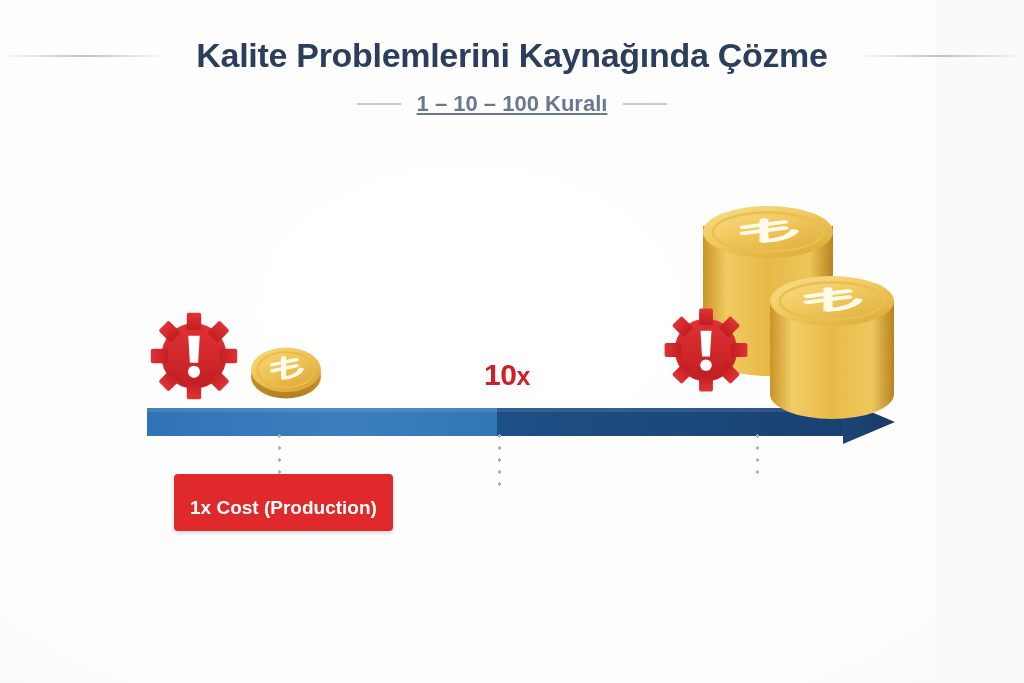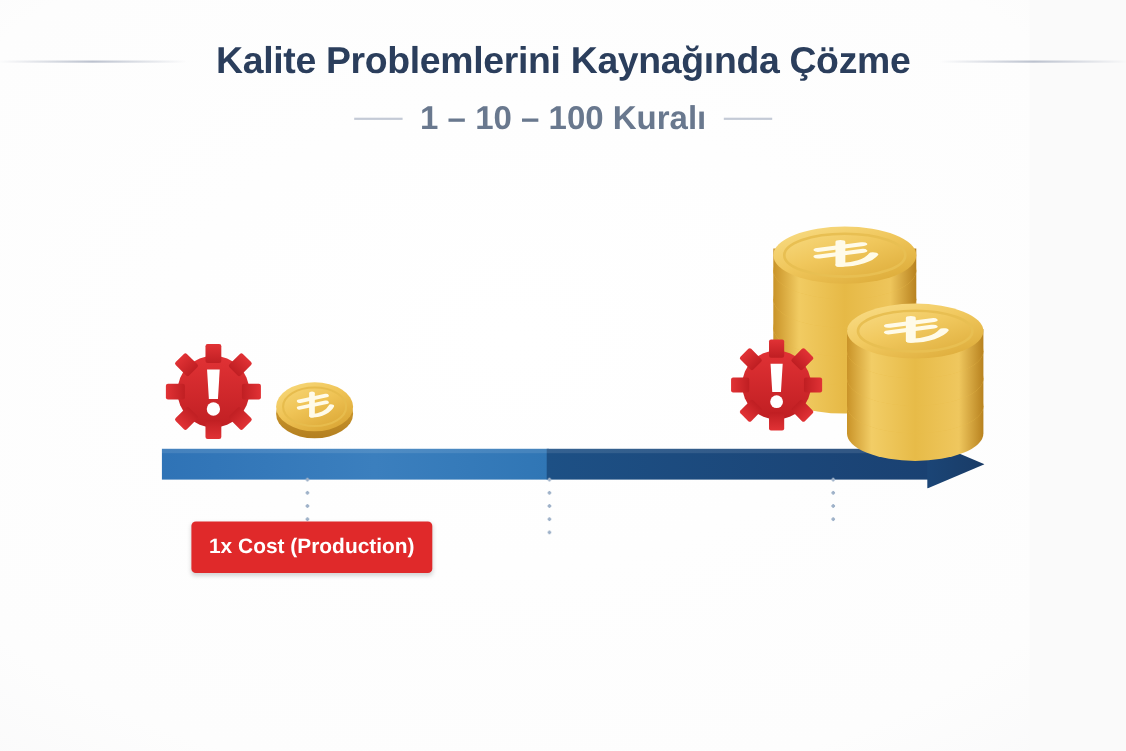--- a/index.html
+++ b/index.html
@@ -63,24 +63,25 @@
   }
 
   .sub-rule {
     width: 44px;
     height: 2px;
     background: #c4cad6;
     flex: none;
   }
 
   .page-subtitle {
-    font-size: 30px;
+    font-size: 22px;
     font-weight: bold;
     color: #69788e;
     white-space: nowrap;
+    text-decoration: underline;
   }
 
   
   .arrow-wrap {
     position: absolute;
     left: 147px;
     top: 400px;
     width: 748px;
     height: 44px;
   }
@@ -112,21 +113,21 @@
   .tick-left   { left: 277px; top: 430px; height: 46px; }
   .tick-mid    { left: 497px; top: 430px; height: 58px; }
   .tick-right  { left: 755px; top: 430px; height: 46px; }
 
   
   .badge {
     position: absolute;
     background: #e0292a;
     color: #ffffff;
     border-radius: 4px;
-    padding: 13px 16px 12px;
+    padding: 23px 16px 12px;
     font-size: 19px;
     white-space: nowrap;
     box-shadow: 0 2px 4px rgba(0,0,0,.17);
   }
   .badge .mult { font-weight: bold; }
   .badge .txt  { font-weight: bold; }
   .badge-left  { left: 174px; top: 474px; }
   .badge-right { left: 645px; top: 474px; }
 
   
@@ -171,20 +172,23 @@
           <stop offset="1" stop-color="#193b66"></stop>
         </linearGradient>
       </defs>
       <rect x="0" y="8" width="352" height="28" fill="url(#gLight)"></rect>
       <rect x="350" y="8" width="350" height="28" fill="url(#gDark)"></rect>
       <polygon points="696,0 748,22 696,44" fill="url(#gHead)"></polygon>
       <rect x="0" y="8" width="700" height="4" fill="rgba(255,255,255,.10)"></rect>
     </svg>
   </div>
 
+  <div class="mid-label">
+    <span>10</span><span class="suffix">x</span>
+  </div>
 
   <div class="tick tick-left"></div>
   <div class="tick tick-mid"></div>
   <div class="tick tick-right"></div>
 
   <div class="badge badge-left">
     <span class="mult">1x</span><span class="txt"> Cost (Production)</span>
   </div>
 
 

